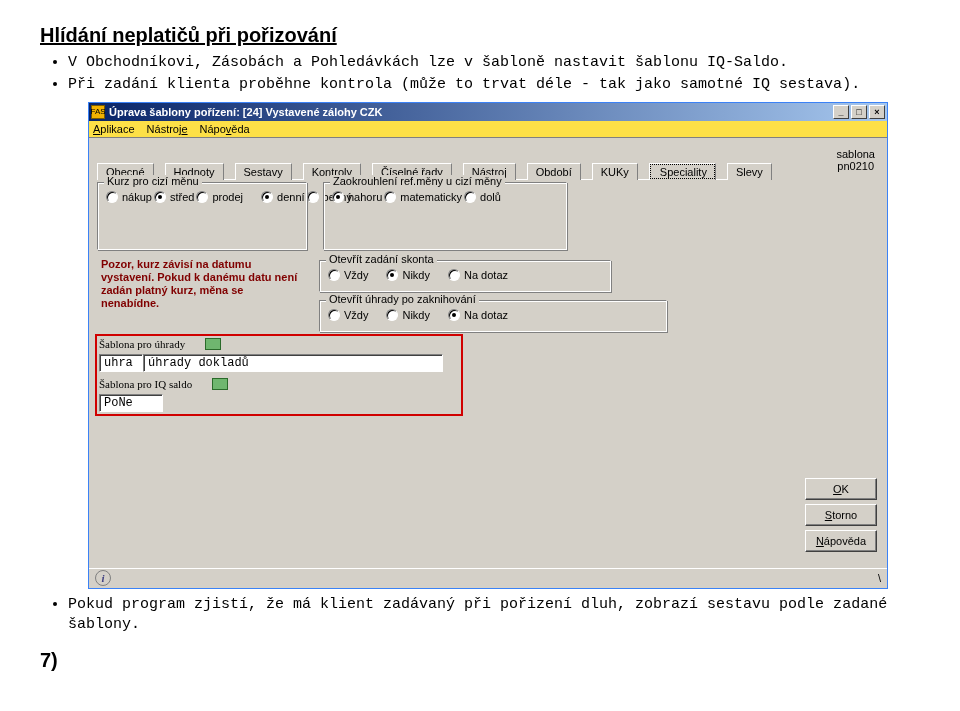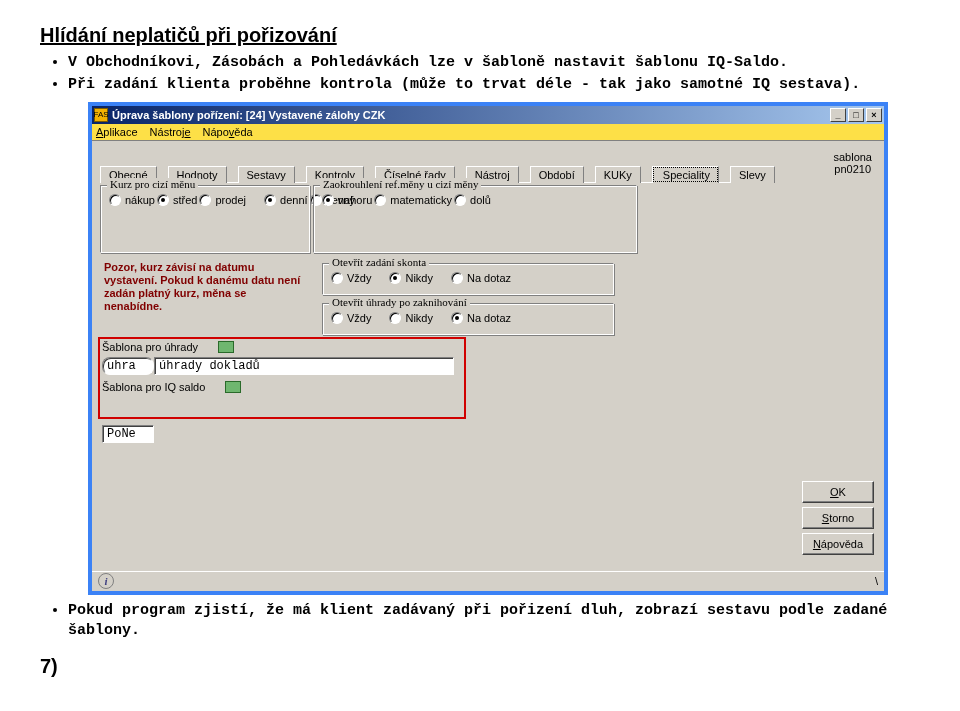--- a/index.html
+++ b/index.html
@@ -19,27 +19,26 @@
   }
   .bullet-list {
     font-family: "Courier New", monospace;
     font-size: 15px;
     margin: 0 0 6px 0;
     padding-left: 28px;
   }
   .bullet-list li {
     margin: 2px 0;
     line-height: 1.35;
-    font-weight: bold;
   }
   .win {
     width: 800px;
     margin: 4px 0 6px 48px;
     background: #d4d0c8;
-    border: 4px solid #3b82f6;
+    border: 1px solid #3b82f6;
     font-family: Tahoma, Arial, sans-serif;
     font-size: 11px;
     color: #000;
   }
   .titlebar {
     height: 18px;
     background: linear-gradient(to right, #082468, #a6c7ee);
     color: #fff;
     display: flex;
     align-items: center;
@@ -132,21 +131,20 @@
     padding: 8px 8px 6px 8px;
     position: absolute;
   }
   .group-title {
     position:absolute;
     top:-8px;
     left:6px;
     background:#d4d0c8;
     padding: 0 3px;
     font-size:11px;
-    font-family:Liberation Serif, serif;
   }
   .radio-col { display:flex; gap:2px; }
   .radio-row { display:flex; gap:18px; }
   .radio { display:flex; align-items:center; gap:4px; font-size:11px; }
   .rdot {
     width:12px;height:12px;border-radius:50%;
     background:#fff;border:1px solid #808080;
     border-right-color:#fff;border-bottom-color:#fff;
     box-shadow: inset 1px 1px 0 #000;
     position:relative;
@@ -160,20 +158,21 @@
     color:#800000;
     width:200px;
     line-height:1.2;
   }
   .lbl-row {
     position:absolute;
     display:flex;
     align-items:flex-start;
     gap:20px;
     font-size:11px;
+    font-family:Liberation Serif, serif;
   }
   .folder-ico {
     width:16px;height:12px;display:inline-block;
     background:#6fb66f;border:1px solid #2a6a2a;
   }
   .sunken {
     background:#fff;
     border:1px solid #808080;
     border-right-color:#fff;border-bottom-color:#fff;
     box-shadow: inset 1px 1px 0 #404040;
@@ -290,21 +289,21 @@
               <span>denní</span>
             </div>
           <div class="radio">
               <span class="rdot"></span>
               <span>pevný</span>
             </div>
         </div>
       </div>
     </div>
 
-    <div class="group" style="left:221px; top:44px; width:324px; height:68px;">
+    <div class="group" style="left:234px; top:44px; width:244px; height:68px;">
       <div class="group-title">Zaokrouhlení ref.měny u cizí měny</div>
       <div class="radio-row">
         <div class="radio-col">
           <div class="radio">
               <span class="rdot sel"></span>
               <span>nahoru</span>
             </div>
           <div class="radio">
               <span class="rdot"></span>
               <span>matematicky</span>
@@ -330,21 +329,21 @@
             <span class="rdot sel"></span>
             <span>Nikdy</span>
           </div>
         <div class="radio">
             <span class="rdot"></span>
             <span>Na dotaz</span>
           </div>
       </div>
     </div>
 
-    <div class="group" style="left:230px; top:162px; width:292px; height:32px;">
+    <div class="group" style="left:230px; top:162px; width:348px; height:32px;">
       <div class="group-title">Otevřít úhrady po zaknihování</div>
       <div class="radio-row">
         <div class="radio">
             <span class="rdot"></span>
             <span>Vždy</span>
           </div>
         <div class="radio">
             <span class="rdot"></span>
             <span>Nikdy</span>
           </div>
@@ -353,30 +352,30 @@
             <span>Na dotaz</span>
           </div>
       </div>
     </div>
 
     <div class="lbl-row" style="left:10px; top:200px;">
       <span>Šablona pro úhrady</span>
       <span class="folder-ico"></span>
     </div>
     <div style="position:absolute; left:10px; top:216px; display:flex; gap:0;">
-      <div class="sunken" style="width:52px;border-radius:8px;">uhra</div>
+      <div class="sunken" style="width:44px;">uhra</div>
       <div class="sunken" style="width:300px;">úhrady dokladů</div>
     </div>
 
     <div class="lbl-row" style="left:10px; top:240px;">
       <span>Šablona pro IQ saldo</span>
       <span class="folder-ico"></span>
     </div>
     <div style="position:absolute; left:10px; top:256px; display:flex; gap:0;">
-      <div class="sunken" style="width:52px;margin-top:28px;">PoNe</div>
+      <div class="sunken" style="width:64px;">PoNe</div>
     </div>
 
     <div class="redbox" style="left:6px; top:196px; width:368px; height:82px;"></div>
 
     <div class="btn-col">
       <div class="btn"><span class="u">O</span>K</div>
       <div class="btn"><span class="u">S</span>torno</div>
       <div class="btn"><span class="u">N</span>ápověda</div>
     </div>
 

